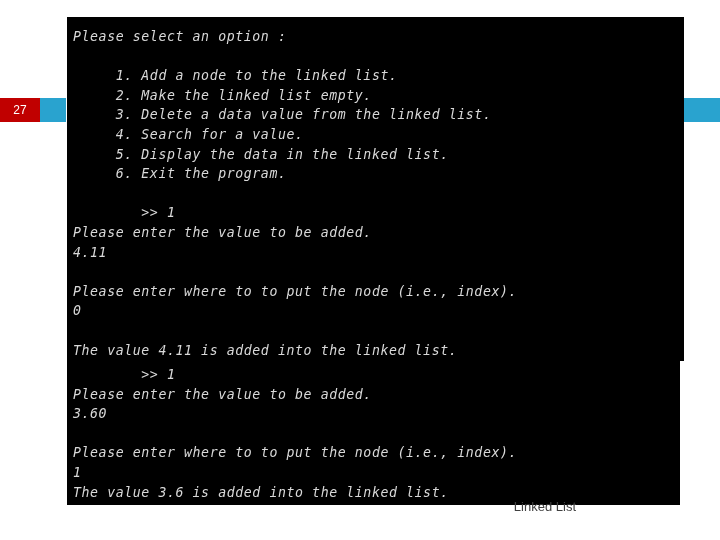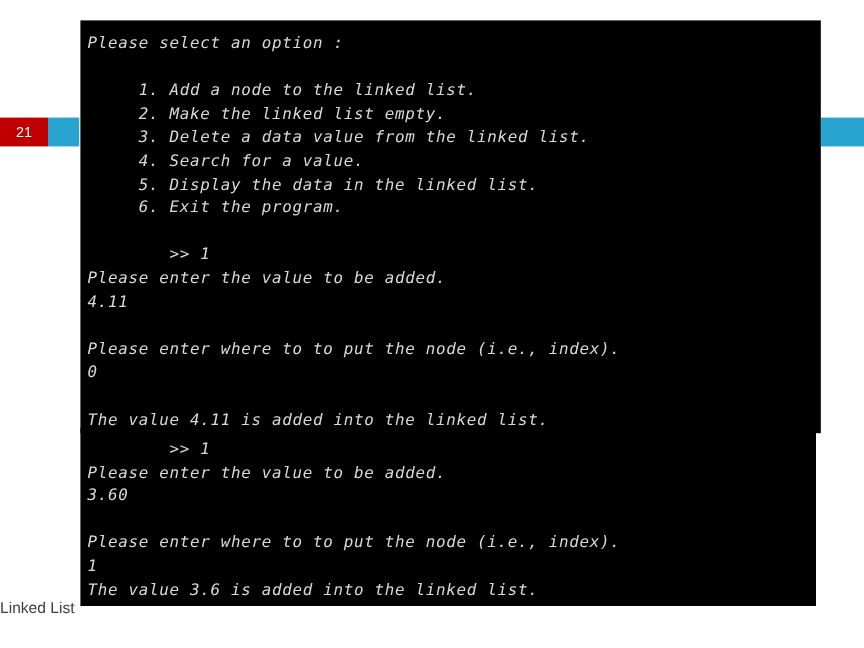--- a/index.html
+++ b/index.html
@@ -79,31 +79,31 @@
     display: block;
     min-height: 19.6px;
   }
 
   
   .caption {
     position: absolute;
     left: 0;
     top: 499px;
     width: 576px;
-    text-align: left;
+    text-align: right;
     font-family: "Liberation Sans", sans-serif;
     font-size: 13px;
     color: #404040;
   }
 </style>
 </head>
 <body>
 
 <div class="slide-number-box">
-  <span>21</span>
+  <span>27</span>
 </div>
 <div class="slide-accent-left"></div>
 <div class="slide-accent-right"></div>
 
 <div class="console" id="console-top"><span class="console-line">Please select an option :</span><span class="console-line">&nbsp;</span><span class="console-line">     1. Add a node to the linked list.</span><span class="console-line">     2. Make the linked list empty.</span><span class="console-line">     3. Delete a data value from the linked list.</span><span class="console-line">     4. Search for a value.</span><span class="console-line">     5. Display the data in the linked list.</span><span class="console-line">     6. Exit the program.</span><span class="console-line">&nbsp;</span><span class="console-line">        &gt;&gt; 1</span><span class="console-line">Please enter the value to be added.</span><span class="console-line">4.11</span><span class="console-line">&nbsp;</span><span class="console-line">Please enter where to to put the node (i.e., index).</span><span class="console-line">0</span><span class="console-line">&nbsp;</span><span class="console-line">The value 4.11 is added into the linked list.</span><span class="console-line">&nbsp;</span></div>
 
 <div class="console" id="console-bottom"><span class="console-line">        &gt;&gt; 1</span><span class="console-line">Please enter the value to be added.</span><span class="console-line">3.60</span><span class="console-line">&nbsp;</span><span class="console-line">Please enter where to to put the node (i.e., index).</span><span class="console-line">1</span><span class="console-line">The value 3.6 is added into the linked list.</span></div>
 
 <div class="caption">Linked List</div>
 

